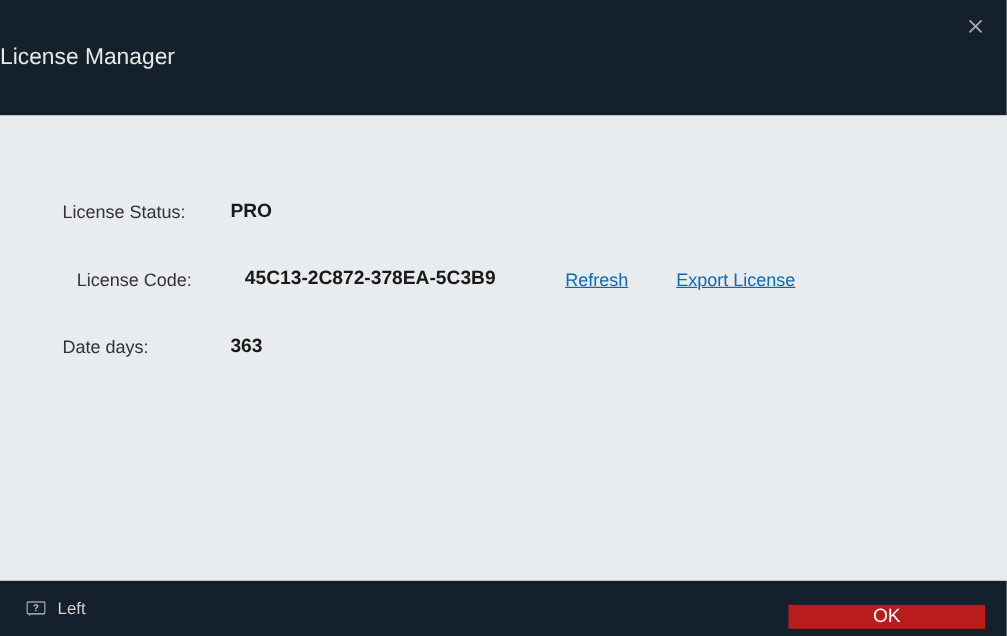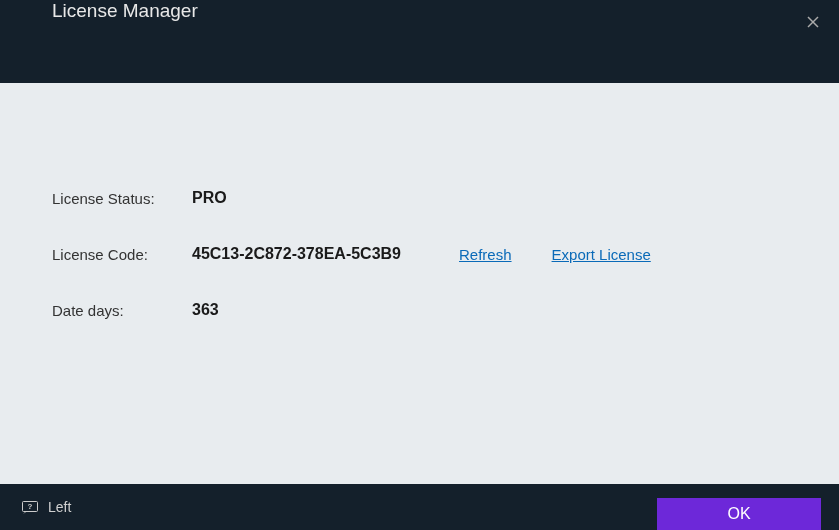--- a/index.html
+++ b/index.html
@@ -10,65 +10,66 @@
     body {
       width: 839px;
       height: 530px;
       font-family: "Segoe UI", Tahoma, Arial, sans-serif;
       background: #e8ecef;
       overflow: hidden;
       position: relative;
     }
     .header {
       background: #14202b;
-      height: 83px;
+      height: 96px;
       position: relative;
       display: flex;
-      padding-left: 52px;
+      align-items: center;
     }
     .header-title {
       color: #e8e8e8;
       font-size: 19px;
       font-weight: 400;
     }
     .close-btn {
       position: absolute;
       top: 10px;
       right: 14px;
       color: #999;
       font-size: 18px;
       cursor: pointer;
       width: 24px;
       height: 24px;
       display: flex;
       align-items: center;
       justify-content: center;
     }
     .content {
-      padding: 106px 52px 20px 52px;
+      padding: 72px 52px 20px 52px;
     }
     .row {
       display: flex;
       align-items: center;
       margin-bottom: 38px;
     }
     .label {
       width: 140px;
       color: #333;
       font-size: 15px;
     }
     .value {
       color: #1a1a1a;
       font-size: 16px;
       font-weight: 700;
       text-align: center;
     }
     .license-code-row {
       display: flex;
       align-items: center;
+      margin-left: 12px;
     }
     .links {
       display: flex;
       gap: 40px;
       margin-left: 58px;
     }
     .link {
       color: #0a6ab8;
       font-size: 15px;
       text-decoration: underline;
@@ -93,25 +94,25 @@
       color: #d0d0d0;
       font-size: 14px;
       cursor: pointer;
     }
     .help-icon {
       width: 16px;
       height: 13px;
       display: inline-block;
     }
     .ok-btn {
-      background: #6d28d9;
+      background: #b91c1c;
       color: #fff;
       border: none;
       width: 164px;
-      height: 32px;
+      height: 20px;
       font-size: 16px;
       cursor: pointer;
       display: flex;
       align-items: center;
       justify-content: center;
       margin-bottom: -13px;
     }
   </style>
 </head>
 <body>

